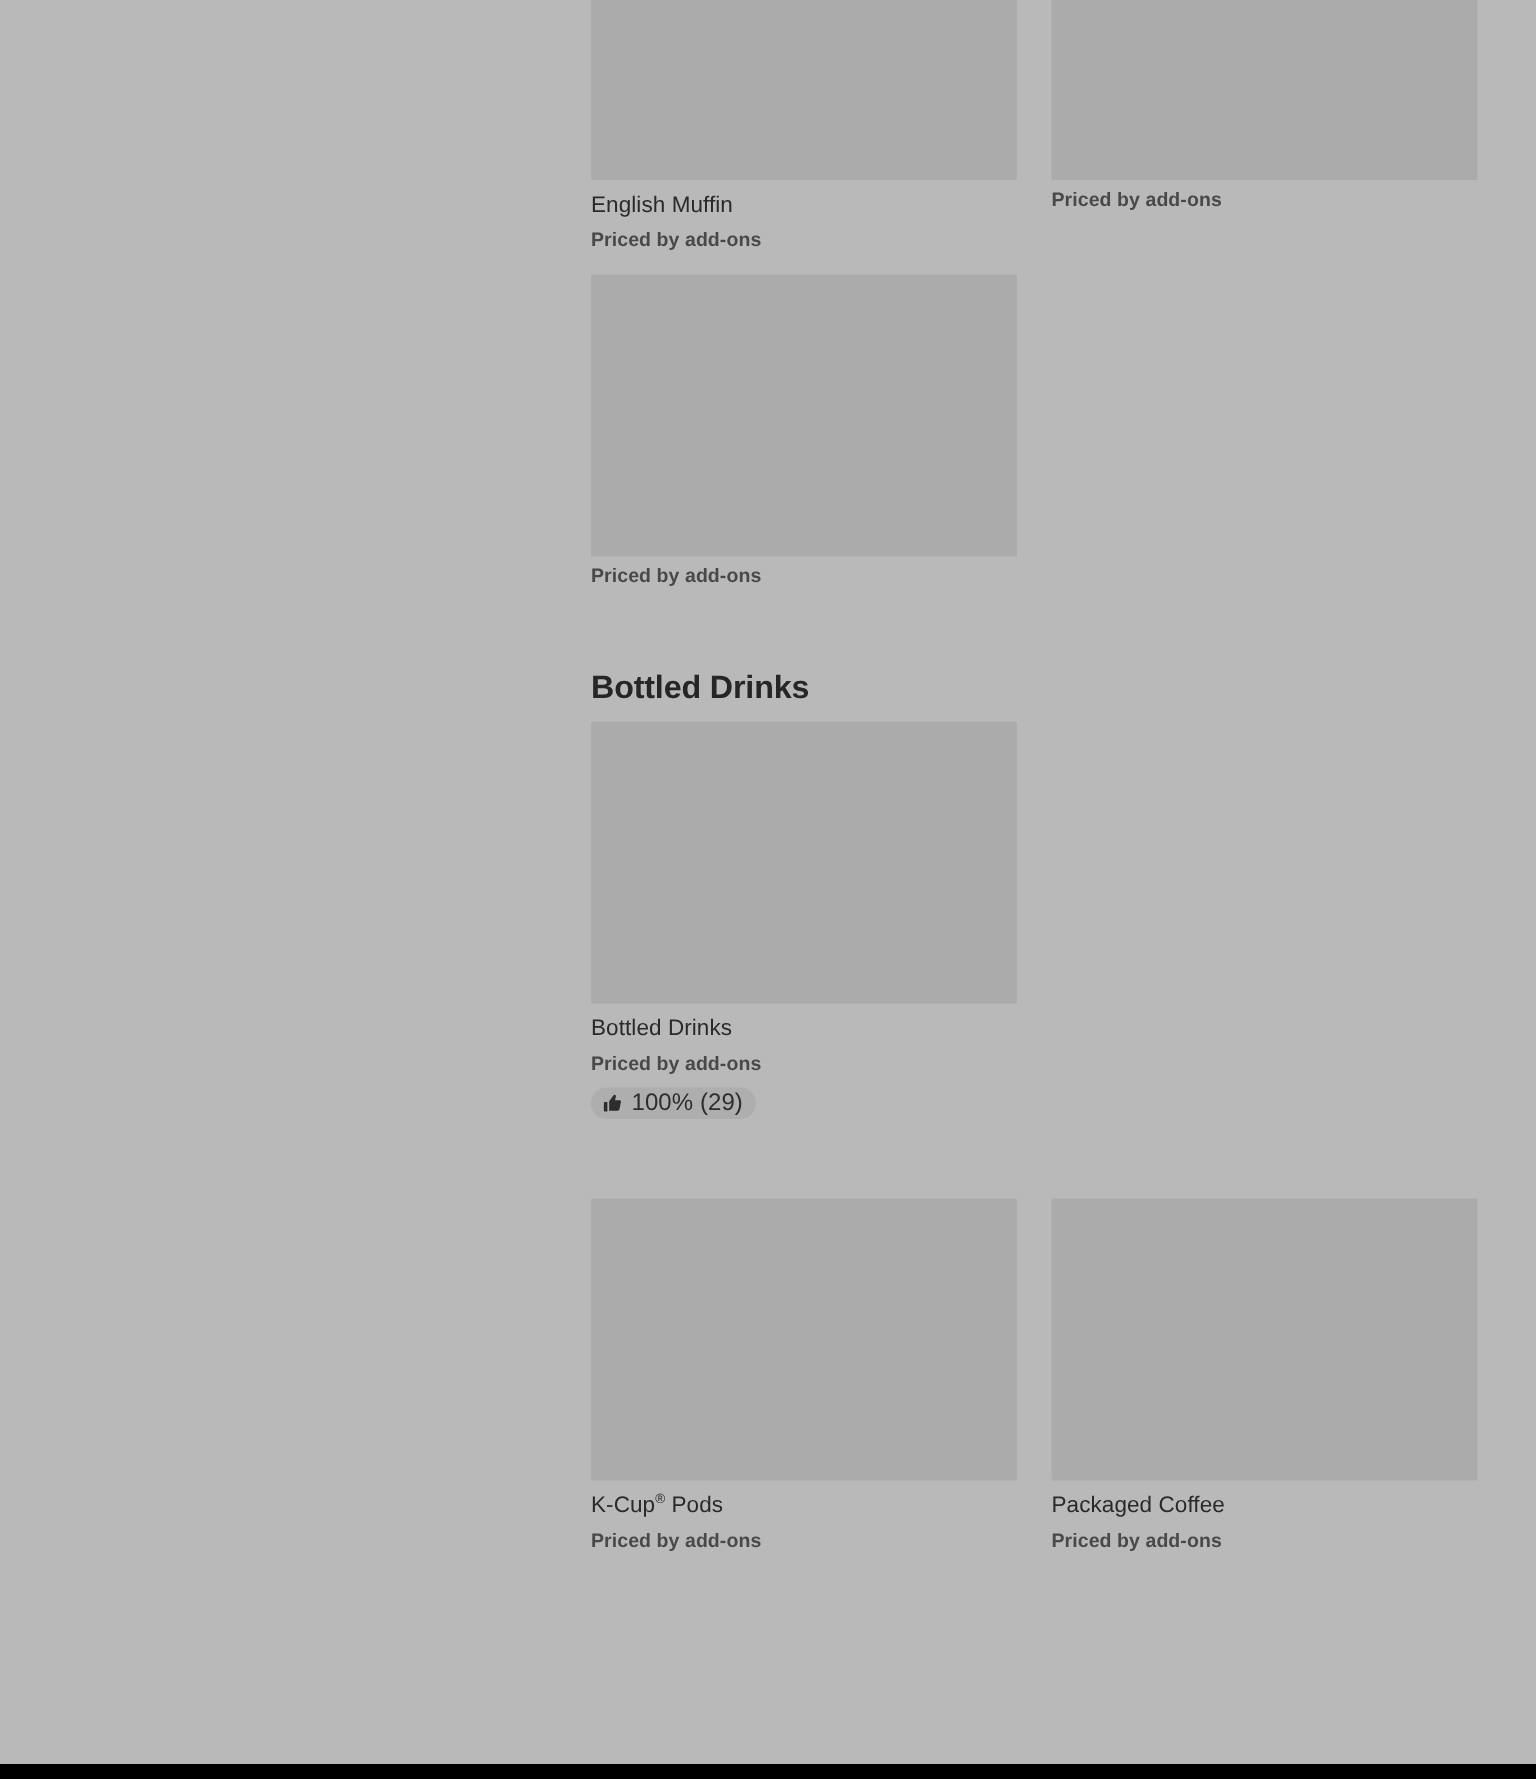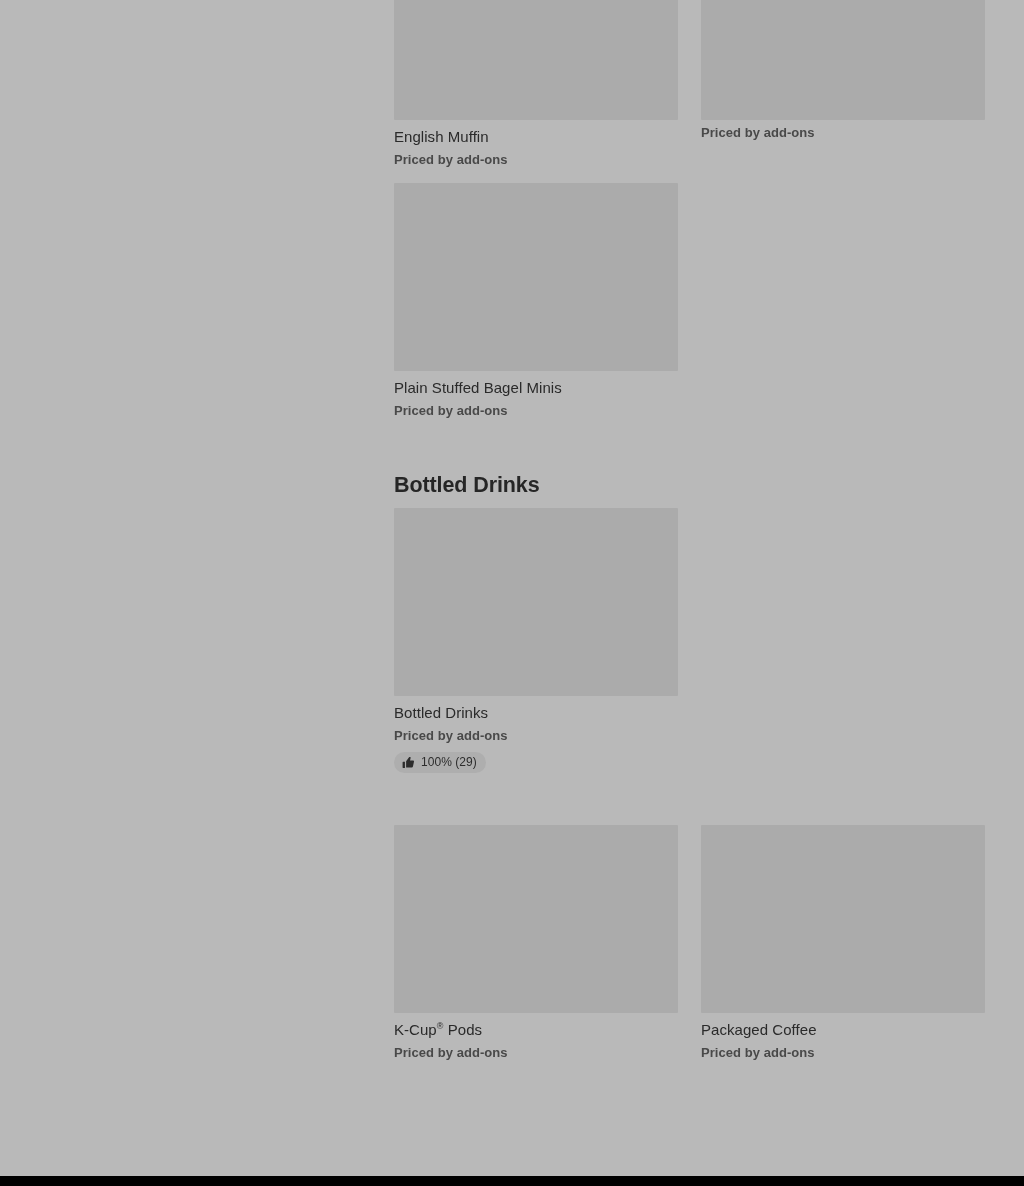--- a/index.html
+++ b/index.html
@@ -127,21 +127,21 @@
     height: 13px;
     flex: 0 0 auto;
     line-height: 0;
   }
 
   .rating-badge .thumb-icon svg {
     display: block;
   }
 
   .rating-text {
-    font-size: 12px;
+    font-size: 16px;
     color: #2d2d2d;
     line-height: 15px;
     white-space: nowrap;
     letter-spacing: 0.05px;
   }
 </style>
 </head>
 <body>
 
 <div class="page">
@@ -156,21 +156,20 @@
           <div class="item-price">Priced by add-ons</div>
         </div>
 
         <div class="item-card">
           <div class="item-image"></div>
           <div class="item-price">Priced by add-ons</div>
         </div>
 
         <div class="item-card">
           <div class="item-image"></div>
-          <div class="item-title">Plain Stuffed Bagel Minis</div>
           <div class="item-price">Priced by add-ons</div>
         </div>
 
       </div>
     </div>
 
     <div class="section">
       <div class="section-spacer-top"></div>
       <h2 class="section-heading">Bottled Drinks</h2>
       <div class="item-grid">

